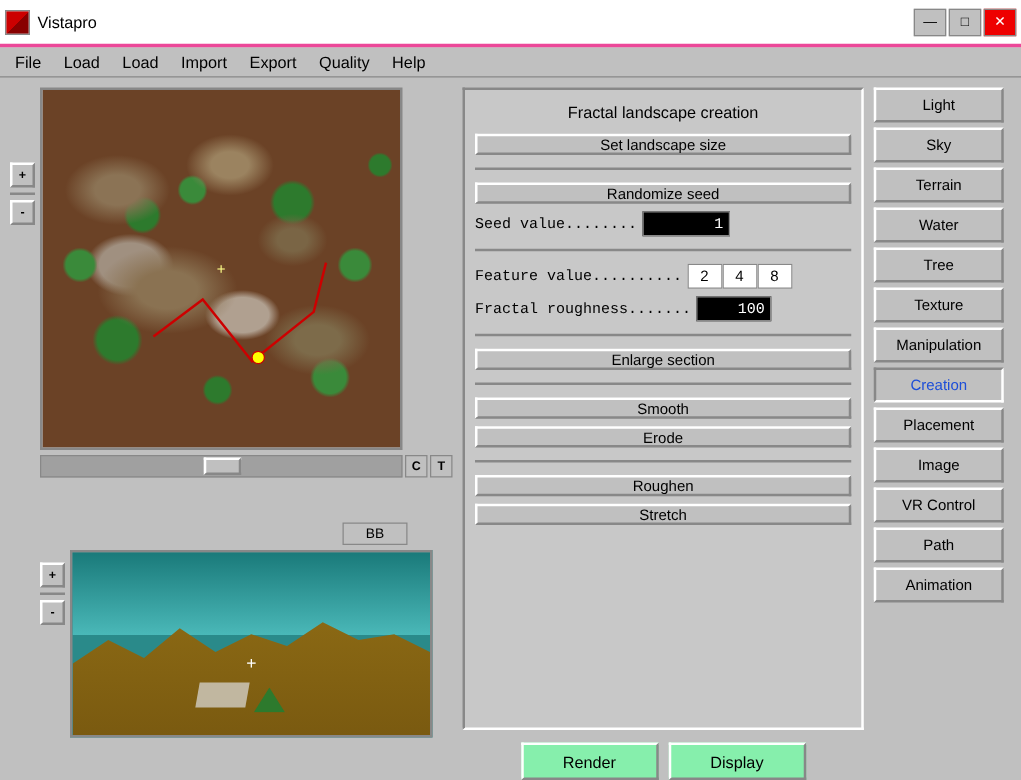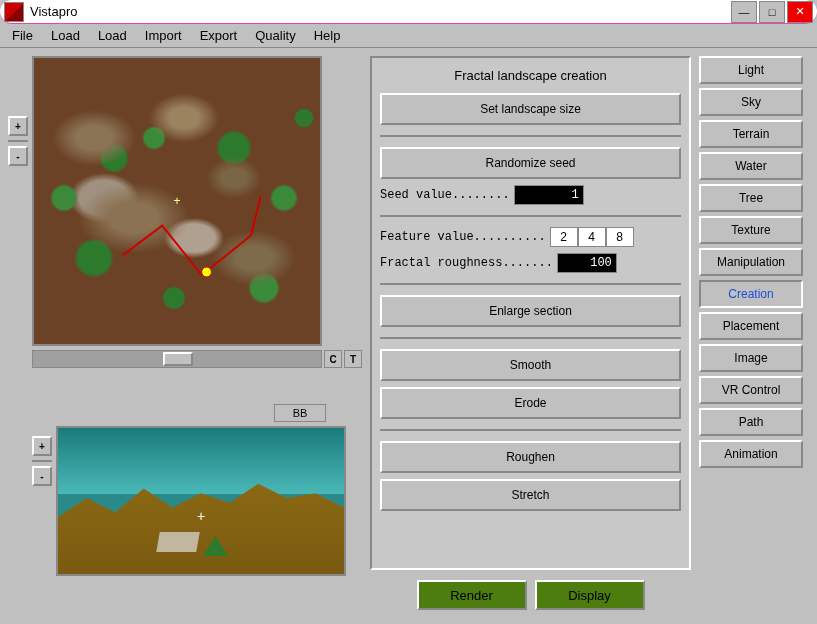--- a/index.html
+++ b/index.html
@@ -10,24 +10,23 @@
       width: 817px;
       height: 624px;
       overflow: hidden;
     }
     
     .title-bar {
       background: #fff;
       display: flex;
       align-items: center;
       justify-content: space-between;
-      height: 24px;
+      height: 38px;
       padding: 0 4px;
-      border-bottom: 1px solid #ec4899;
-      border-radius: 15px;
+      border-bottom: 3px solid #ec4899;
     }
     .title-bar-left {
       display: flex;
       align-items: center;
       gap: 6px;
     }
     .app-icon {
       width: 20px;
       height: 20px;
       background: linear-gradient(135deg, #c00 50%, #800 50%);
@@ -270,21 +269,21 @@
     .creation-title {
       text-align: center;
       font-size: 13px;
       font-weight: normal;
       margin-bottom: 4px;
     }
     .action-btn {
       background: #c0c0c0;
       border: 2px solid;
       border-color: #fff #888 #888 #fff;
-      height: 32px;
+      height: 17px;
       cursor: pointer;
       font-size: 12px;
       display: flex;
       align-items: center;
       justify-content: center;
     }
     .field-row {
       display: flex;
       align-items: center;
       gap: 4px;
@@ -323,21 +322,21 @@
     }
     .bottom-buttons {
       display: flex;
       gap: 8px;
       justify-content: center;
       margin-top: 4px;
     }
     .bottom-btn {
       width: 110px;
       height: 30px;
-      background: #4d7c0f;
+      background: #86efac;
       border: 2px solid;
       border-color: #fff #888 #888 #fff;
       cursor: pointer;
       font-size: 13px;
       display: flex;
       align-items: center;
       justify-content: center;
     }
   </style>
 </head>

